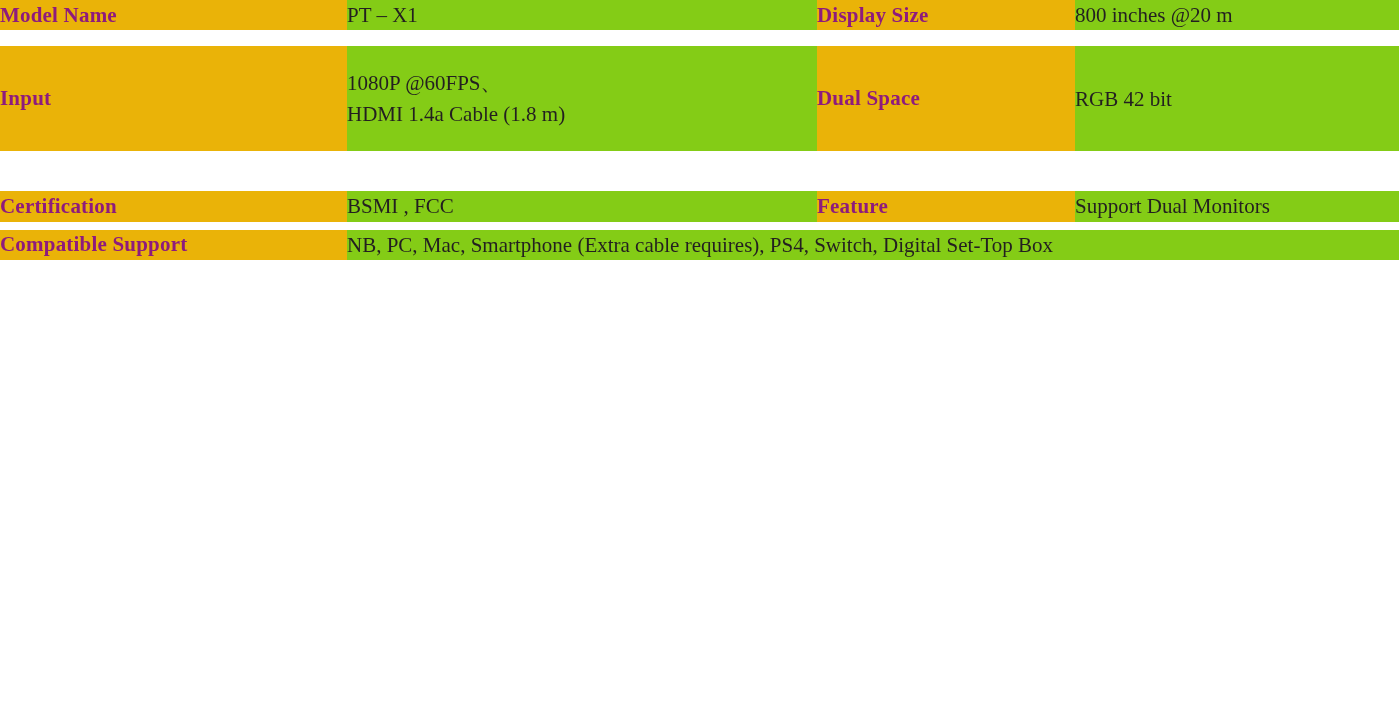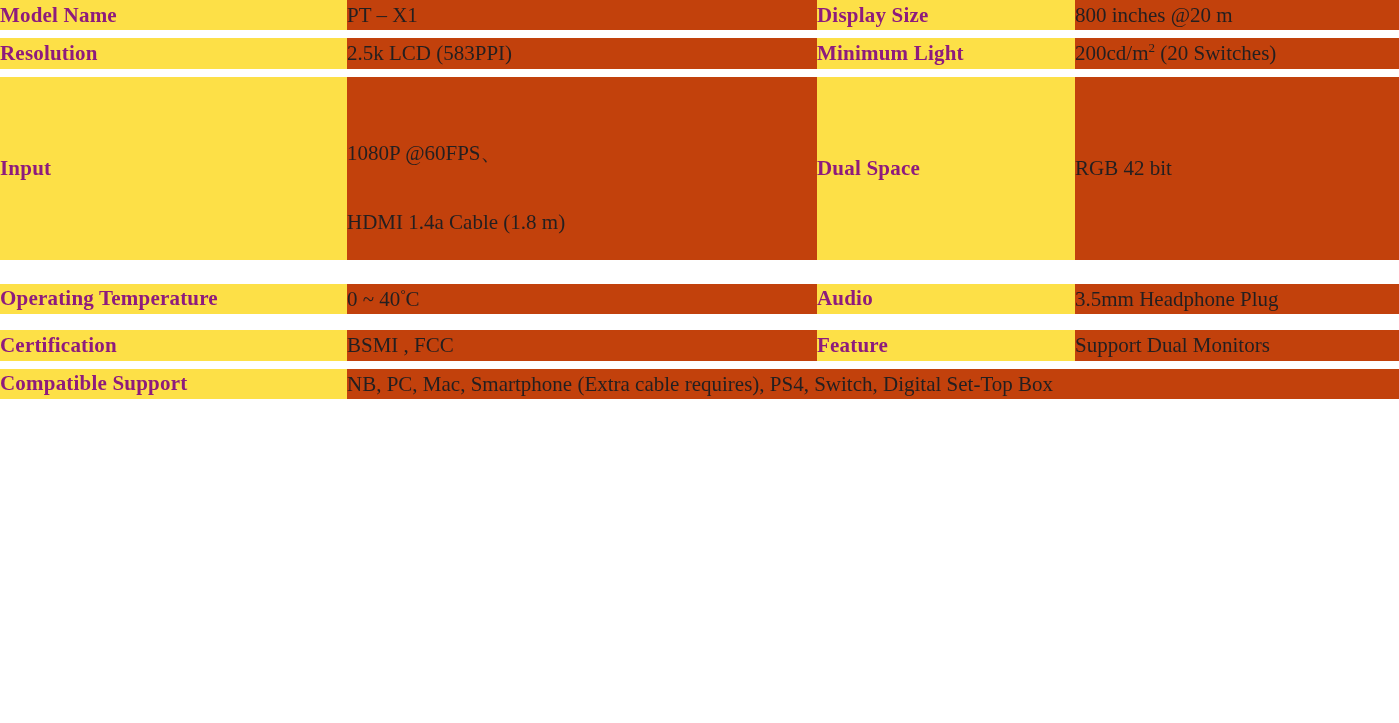--- a/index.html
+++ b/index.html
@@ -17,29 +17,29 @@
   .spec-table {
     width: 1399px;
     border-collapse: collapse;
     table-layout: fixed;
   }
   .spec-table td {
     vertical-align: middle;
     padding: 0;
   }
   .label-cell {
-    background: #fde047;
+    background: #eab308;
     color: #8e1b7d;
     font-weight: bold;
     font-size: 21px;
     padding: 12px 0 12px 14px;
     letter-spacing: 0.2px;
   }
   .value-cell {
-    background: #c2410c;
+    background: #84cc16;
     color: #231f20;
     font-size: 21px;
     padding: 12px 0 12px 22px;
     line-height: 1.45;
   }
   .row-spacer td {
     height: 8px;
     background: #ffffff;
     padding: 0;
   }
@@ -77,21 +77,21 @@
     background: #c9c9c9;
   }
   .dc-symbol::after {
     content: "";
     position: absolute;
     left: 3px; top: 7px;
     width: 24px; height: 2px;
     background: #c9c9c9;
     box-shadow: 0 0 0 0 transparent;
   }
-  .line2 { display: block; margin-top: 39px; }
+  .line2 { display: block; }
 </style>
 </head>
 <body>
 
 <table class="spec-table">
   <colgroup>
     <col class="col-label-left">
     <col class="col-value-left">
     <col class="col-label-right">
     <col class="col-value-right">
@@ -101,29 +101,20 @@
     <tr>
       <td class="label-cell">Model Name</td>
       <td class="value-cell">PT – X1</td>
       <td class="label-cell">Display Size</td>
       <td class="value-cell">800 inches @20 m</td>
     </tr>
     <tr class="row-spacer">
         <td colspan="4"></td>
       </tr>
 
-    <tr>
-      <td class="label-cell">Resolution</td>
-      <td class="value-cell">2.5k  LCD (583PPI)</td>
-      <td class="label-cell">Minimum Light</td>
-      <td class="value-cell">
-        <span>200cd/m</span><span class="sup">2</span>
-        <span>(20 Switches)</span>
-      </td>
-    </tr>
     <tr class="row-spacer">
         <td colspan="4"></td>
       </tr>
 
     <tr class="tall">
       <td class="label-cell">Input</td>
       <td class="value-cell">
         <span class="line2">1080P @60FPS、</span>
         <span class="line2">HDMI 1.4a Cable (1.8 m)</span>
       </td>
@@ -135,28 +126,20 @@
       </tr>
 
     <tr class="row-spacer">
         <td colspan="4"></td>
       </tr>
 
     <tr class="row-spacer">
         <td colspan="4"></td>
       </tr>
 
-    <tr>
-      <td class="label-cell">Operating Temperature</td>
-      <td class="value-cell">
-        <span>0 ~ 40</span><span class="deg">°</span><span>C</span>
-      </td>
-      <td class="label-cell">Audio</td>
-      <td class="value-cell">3.5mm Headphone Plug</td>
-    </tr>
     <tr class="row-spacer">
         <td colspan="4"></td>
       </tr>
 
     <tr class="row-spacer">
         <td colspan="4"></td>
       </tr>
 
     <tr>
       <td class="label-cell">Certification</td>

